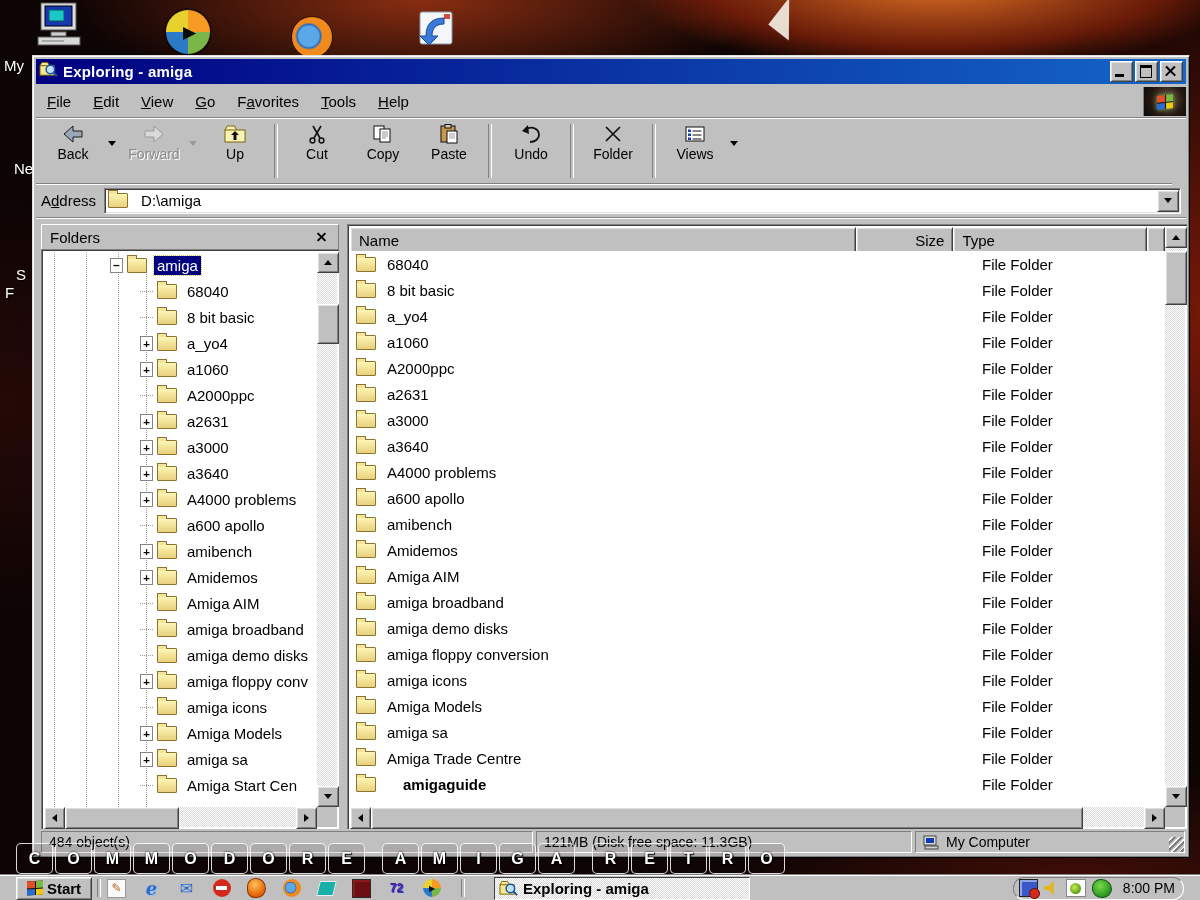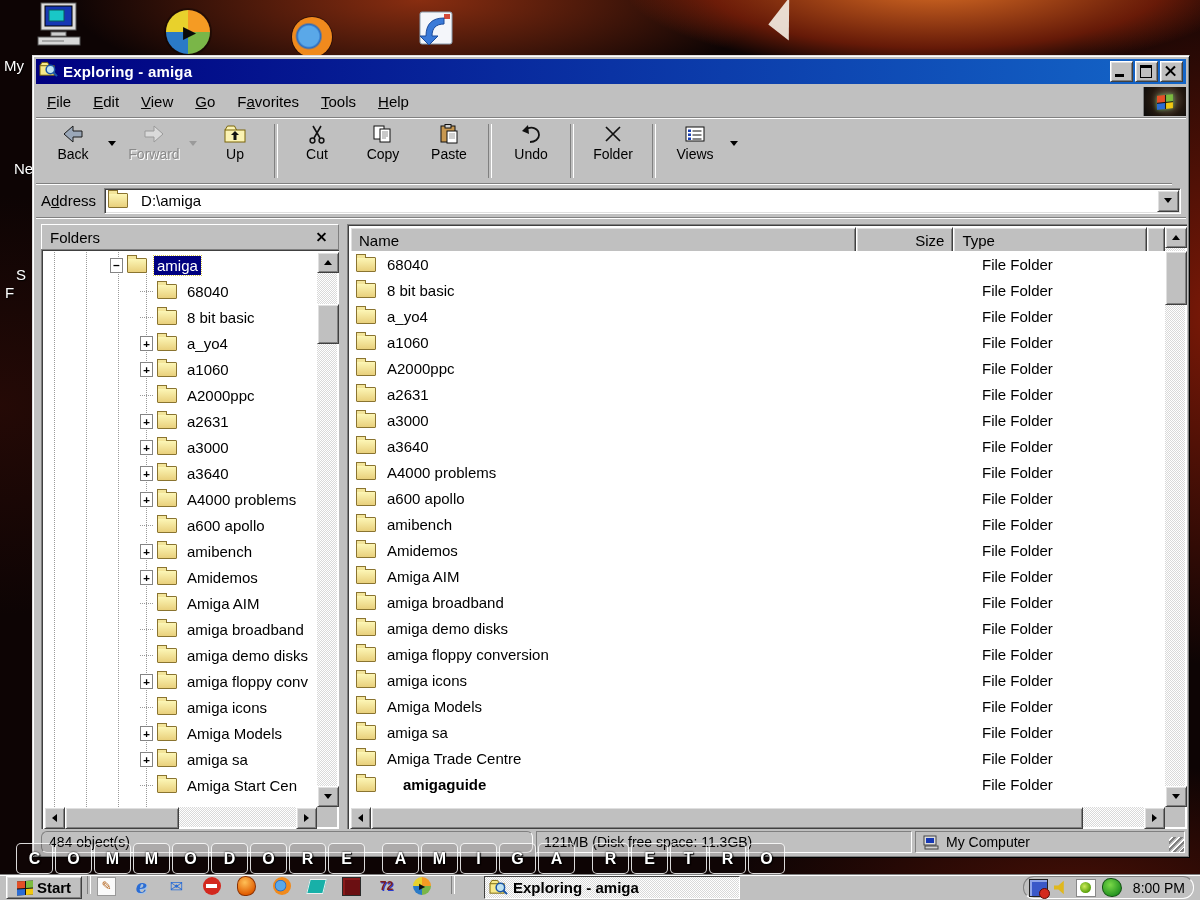--- a/index.html
+++ b/index.html
@@ -130,21 +130,21 @@
   .grip{position:absolute;right:2px;bottom:2px;width:15px;height:15px;
     background:repeating-linear-gradient(135deg,transparent 0 2px,#fff 2px 3px,#808080 3px 5px);}
   
   .banner{position:absolute;left:16px;top:843px;display:flex;z-index:3;}
   .bbox{width:35px;height:29px;margin-right:2px;border:1px solid rgba(255,255,255,.85);border-radius:5px;
     display:flex;align-items:center;justify-content:center;color:#fff;font-weight:bold;font-size:16px;
     text-shadow:1px 1px 1px #000,0 0 2px #000;background:rgba(30,20,15,.12);}
   .bbox.wordgap{margin-left:15px;}
   
   .taskbar{position:absolute;left:0;right:0;bottom:0;height:24px;background:#c0c0c0;
-    border-top:1px solid #fff;box-shadow:0 -1px 0 #808080;z-index:4;display:flex;align-items:flex-start;padding:0 6px;}
+    border-top:1px solid #fff;box-shadow:0 -1px 0 #808080;z-index:4;display:flex;align-items:center;padding:0 16px;}
   .startbtn{width:74px;height:21px;display:flex;align-items:center;justify-content:center;gap:4px;
     font-weight:bold;font-size:15px;flex:none;}
   .startbtn .flag{filter:none;transform:skewY(-4deg);}
   .tb-divider{width:2px;height:18px;margin:0 5px;border-left:1px solid #808080;border-right:1px solid #fff;flex:none;}
   .ql-tray-icon{width:21px;height:20px;margin-right:14px;display:flex;align-items:center;justify-content:center;flex:none;}
   .taskbtn{width:246px;height:21px;display:flex;align-items:center;gap:5px;padding:0 4px;flex:none;
     border-top:1px solid #404040;border-left:1px solid #404040;border-right:1px solid #fff;border-bottom:1px solid #fff;
     font-weight:bold;font-size:15px;margin-left:24px;}
   .tray{margin-left:auto;height:21px;display:flex;align-items:center;gap:5px;padding:0 8px 0 5px;
     border-top:1px solid #808080;border-left:1px solid #808080;border-right:1px solid #fff;border-bottom:1px solid #fff;border-radius:11px;}
@@ -155,21 +155,21 @@
   .i-ie::after{content:"e";font:italic bold 18px "DejaVu Serif",serif;color:#2a6cd4;text-shadow:1px 1px 0 #9cc2ee;}
   .i-outlook::after{content:"✉";font-size:16px;color:#2a6cd4;}
   .i-noentry{width:18px;height:18px;border-radius:50%;background:#d3281e;display:flex;align-items:center;justify-content:center;}
   .i-noentry::after{content:"";width:11px;height:4px;background:#fff;}
   .i-dlmgr{width:17px;height:18px;border-radius:45% 55% 50% 42%;
     background:radial-gradient(circle at 40% 30%,#ffc057,#e05c00 75%);border:1px solid #8a3000;}
   .i-firefox{width:18px;height:18px;border-radius:50%;
     background:radial-gradient(circle at 42% 48%,#5aa8e8 0 32%,#2a6cc0 38%,#f08a1d 44% 75%,#c24e08 100%);}
   .i-showdesk{width:15px;height:13px;background:#18b0a8;border:1px solid #eee;transform:skewX(-14deg);}
   .i-mediasq{width:17px;height:17px;background:#6b0f12;border:1px solid #2a2a2a;box-shadow:inset 2px 2px 0 #8a1a1a;}
-  .i-winamp{font:bold 12px "Liberation Sans",sans-serif;color:#7f1d1d;text-shadow:1px 1px 0 #2a3bd0;}
+  .i-winamp{font:bold 12px "Liberation Sans",sans-serif;color:#4c1d95;text-shadow:1px 1px 0 #2a3bd0;}
   .i-wmp{width:18px;height:18px;border-radius:50%;
     background:conic-gradient(#f59b23 0 25%,#7ab648 0 50%,#2a7ac7 0 75%,#e8d12c 0);
     display:flex;align-items:center;justify-content:center;}
   .i-wmp::after{content:"▶";color:#111;font-size:8px;margin-left:1px;}
   .i-sched{width:17px;height:16px;background:#3a58c8;border:1px solid #222;position:relative;
     box-shadow:inset 2px 2px 0 #8fa4e8;}
   .i-sched::after{content:"";position:absolute;right:-3px;bottom:-3px;width:9px;height:9px;border-radius:50%;
     background:#d32a1e;border:1px solid #5a0a06;}
   .i-volume{width:16px;height:16px;background:#e0b81e;
     clip-path:polygon(0 38%,28% 38%,62% 8%,62% 92%,28% 62%,0 62%);filter:drop-shadow(1px 1px 0 #444);}
@@ -685,21 +685,21 @@
           </span>
         <span class="sb-thumb raised" style="left:21px;top:0;width:710px;height:20px;"></span>
         <span class="sb-btn raised" style="right:0;width:19px;height:20px;">
             <span class="tri-rt"></span>
           </span>
       </div>
       <div class="sb-corner"></div>
     </div>
 
     <div class="statusbar">
-      <span class="st-sec" style="width:476px;border-radius:6px;">484 object(s)</span>
+      <span class="st-sec" style="width:476px;">484 object(s)</span>
       <span class="st-sec" style="width:360px;">121MB (Disk free space: 11.3GB)</span>
       <span class="st-sec" style="flex:1;align-items:center;">
         <span id="zone-icon" style="margin-right:6px;display:flex;">
             <svg width="17" height="15" viewBox="0 0 17 15">
               <rect x="1" y="1" width="12" height="9" fill="#dcdcdc" stroke="#444"></rect>
               <rect x="3" y="3" width="8" height="5" fill="#1637b4"></rect>
               <rect x="2" y="11" width="13" height="3" fill="#d0d0d0" stroke="#444"></rect>
             </svg>
           </span>
         <span>My Computer</span>

